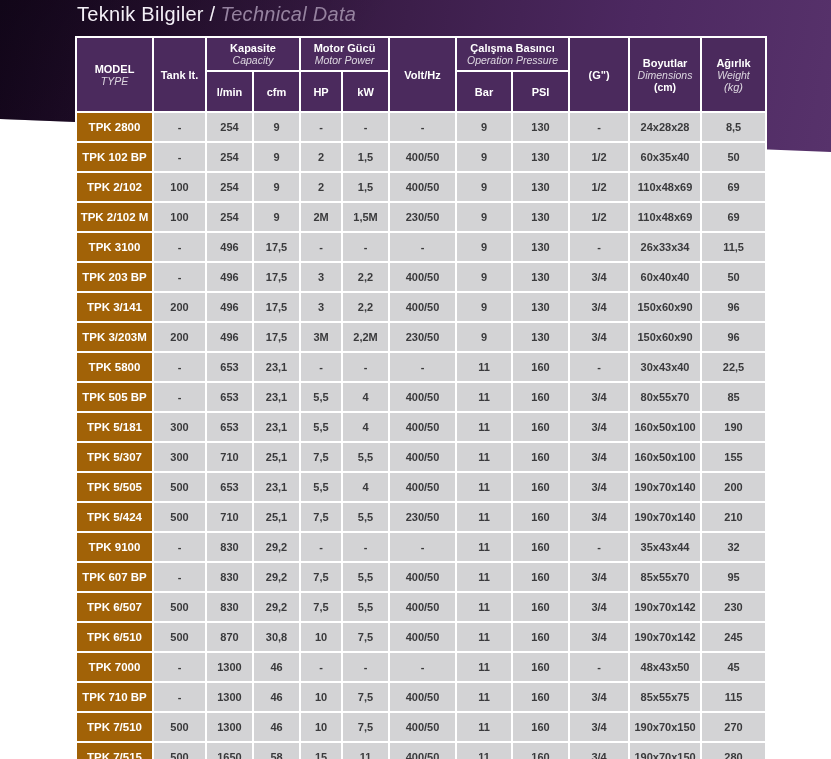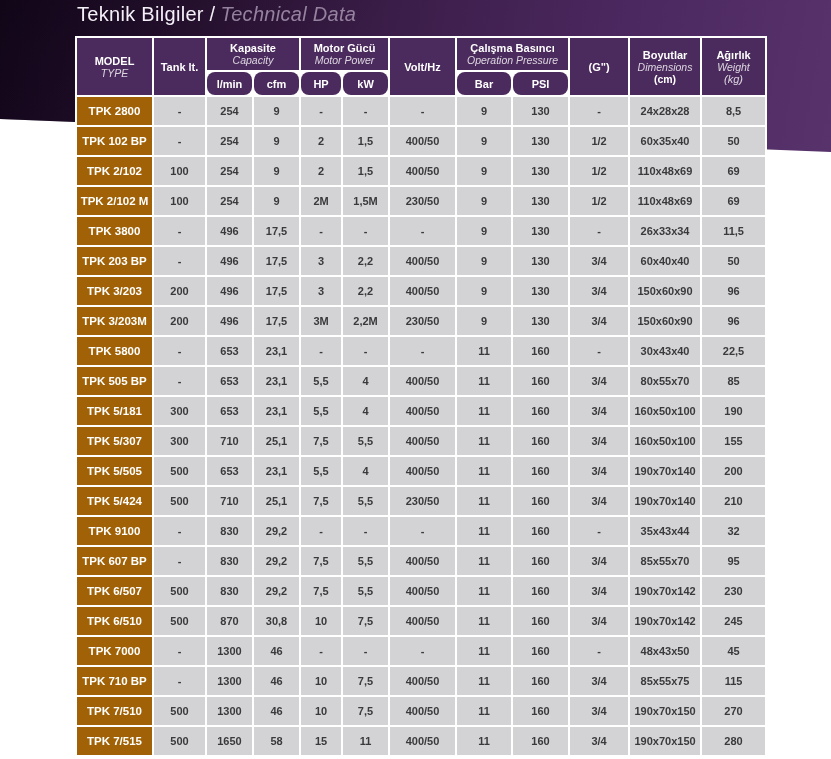--- a/index.html
+++ b/index.html
@@ -32,21 +32,21 @@
     border-collapse:separate; border-spacing:2px;
     background:#ffffff;
   }
   table.data th, table.data td { padding:0; margin:0; overflow:hidden; }
 
   th.h {
     background:#4b2a5d; color:#ffffff; text-align:center; vertical-align:middle;
     font-size:11px; font-weight:bold; line-height:12px;
   }
   tr.h1 th { height:32px; }
-  tr.h2 th { height:23px;border-radius:8px; }
+  tr.h2 th { height:39px; }
   .sub   { font-weight:normal; font-style:italic; color:rgba(255,255,255,0.8); font-size:10.5px; }
   .unit-b{ font-weight:bold; font-size:10.5px; }
   .unit-i{ font-weight:normal; font-style:italic; color:rgba(255,255,255,0.8); font-size:11px; }
 
   td.model {
     background:#a16207; color:#ffffff; text-align:center; vertical-align:middle;
     font-size:11.5px; font-weight:bold; height:28px;
   }
   td.cell {
     background:#d3d3d5; color:#3a3a3c; text-align:center; vertical-align:middle;
@@ -175,21 +175,21 @@
         <td class="cell">2M</td>
         <td class="cell">1,5M</td>
         <td class="cell">230/50</td>
         <td class="cell">9</td>
         <td class="cell">130</td>
         <td class="cell">1/2</td>
         <td class="cell">110x48x69</td>
         <td class="cell">69</td>
       </tr>
       <tr>
-        <td class="model">TPK 3800</td>
+        <td class="model">TPK 3100</td>
         <td class="cell">-</td>
         <td class="cell">496</td>
         <td class="cell">17,5</td>
         <td class="cell">-</td>
         <td class="cell">-</td>
         <td class="cell">-</td>
         <td class="cell">9</td>
         <td class="cell">130</td>
         <td class="cell">-</td>
         <td class="cell">26x33x34</td>
@@ -203,21 +203,21 @@
         <td class="cell">3</td>
         <td class="cell">2,2</td>
         <td class="cell">400/50</td>
         <td class="cell">9</td>
         <td class="cell">130</td>
         <td class="cell">3/4</td>
         <td class="cell">60x40x40</td>
         <td class="cell">50</td>
       </tr>
       <tr>
-        <td class="model">TPK 3/203</td>
+        <td class="model">TPK 3/141</td>
         <td class="cell">200</td>
         <td class="cell">496</td>
         <td class="cell">17,5</td>
         <td class="cell">3</td>
         <td class="cell">2,2</td>
         <td class="cell">400/50</td>
         <td class="cell">9</td>
         <td class="cell">130</td>
         <td class="cell">3/4</td>
         <td class="cell">150x60x90</td>

